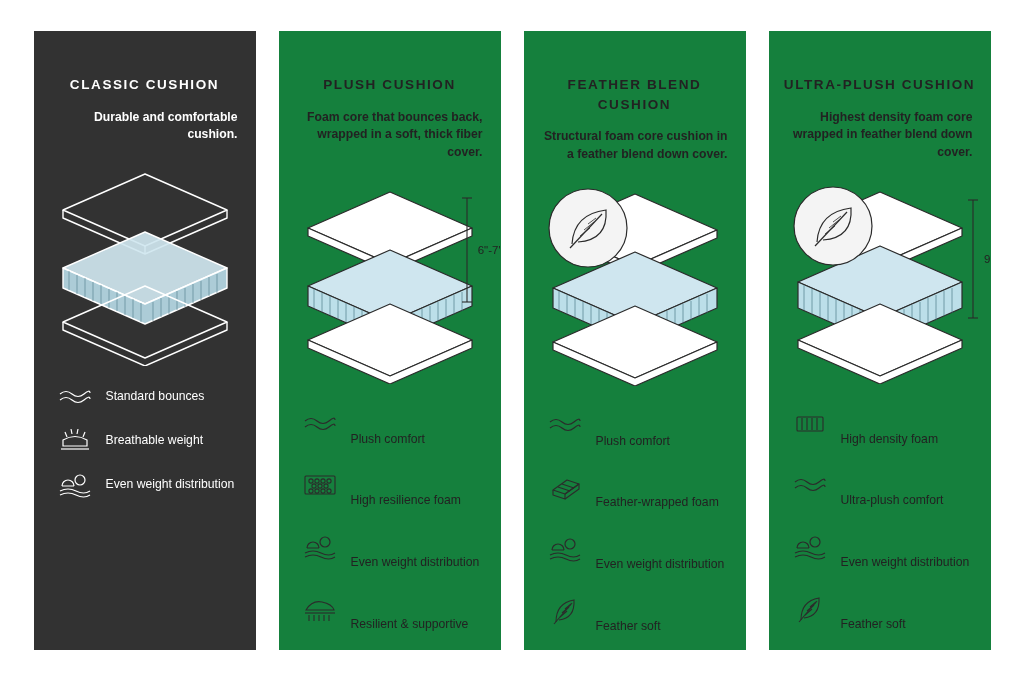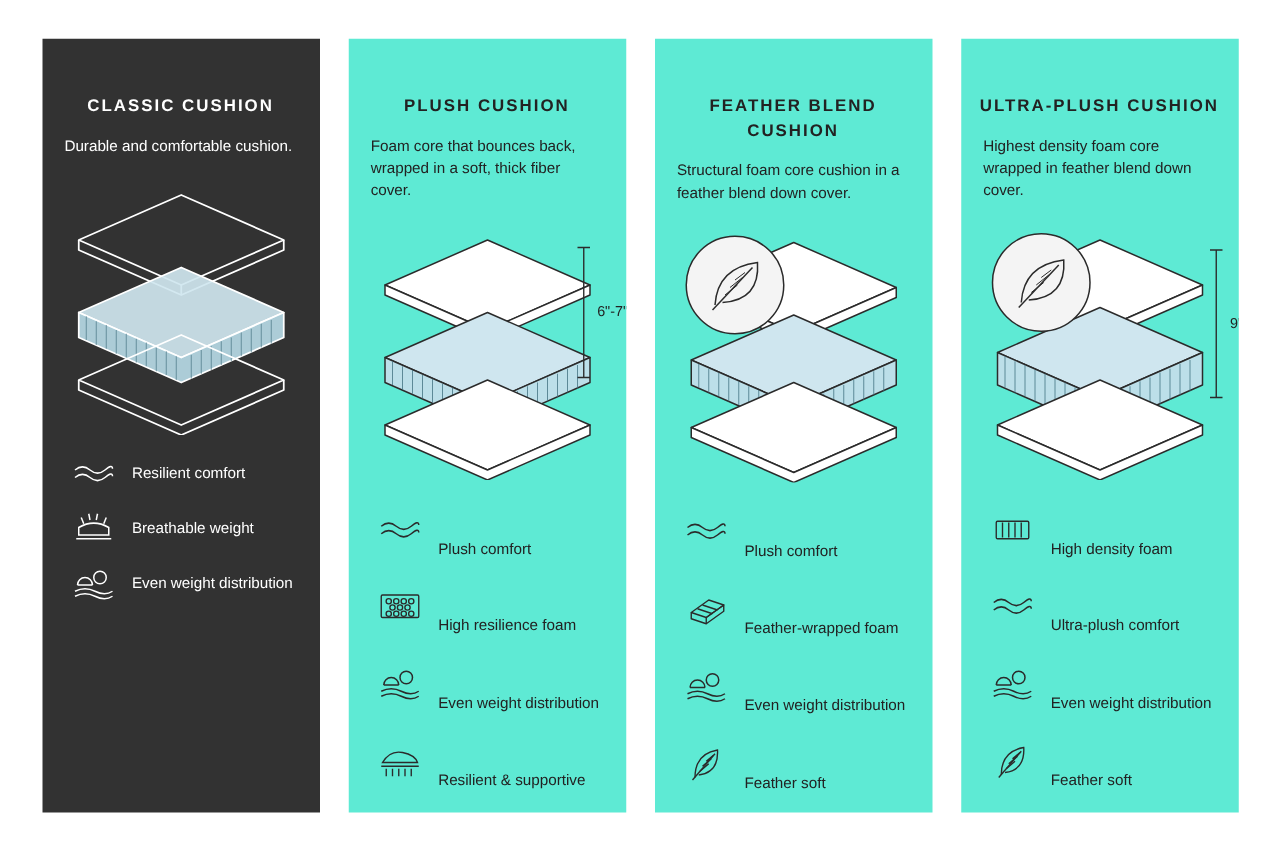--- a/index.html
+++ b/index.html
@@ -38,38 +38,39 @@
     box-sizing: border-box;
     position: relative;
     padding: 0;
     overflow: hidden;
   }
   .card.dark {
     background: #323232;
     color: #ffffff;
   }
   .card.light {
-    background: #5eead4;
+    background: #15803d;
     color: #222222;
   }
   .card-title {
     text-align: center;
     font-size: 13.5px;
     font-weight: bold;
     letter-spacing: 1.6px;
     line-height: 1.45;
     margin: 44px 14px 0 14px;
   }
   .card.dark .card-title { margin-top: 44px; }
   .card-desc {
-    text-align: left;
+    text-align: right;
     font-size: 12.2px;
     line-height: 1.45;
     margin: 14px 18px 0 18px;
     color: inherit;
+    font-weight: bold;
   }
   .card.dark .card-desc { color: #ffffff; }
 
   .art {
     position: relative;
     height: 210px;
     margin-top: 22px;
   }
   .art svg { display: block; margin: 0 auto; }
 
@@ -164,21 +165,21 @@
       </div>
 
       <div class="features">
         <div class="feature">
           <span class="ficon">
             <svg width="34" height="18" viewBox="0 0 34 18" fill="none" stroke="#ffffff" stroke-width="1.2">
               <path d="M2 6 Q8 1 14 6 T26 6 T32 5"></path>
               <path d="M2 12 Q8 7 14 12 T26 12 T32 11"></path>
             </svg>
           </span>
-          <span class="flabel">Resilient comfort</span>
+          <span class="flabel">Standard bounces</span>
         </div>
         <div class="feature">
           <span class="ficon">
             <svg width="34" height="26" viewBox="0 0 34 26" fill="none" stroke="#ffffff" stroke-width="1.2">
               <path d="M5 18 L5 12 Q17 5 29 12 L29 18 Z"></path>
               <path d="M3 21 L31 21"></path>
               <path d="M9 9 L7 4"></path>
                 <path d="M14 6 L13 1"></path>
                 <path d="M19 6 L20 1"></path>
                 <path d="M25 9 L27 4"></path>

